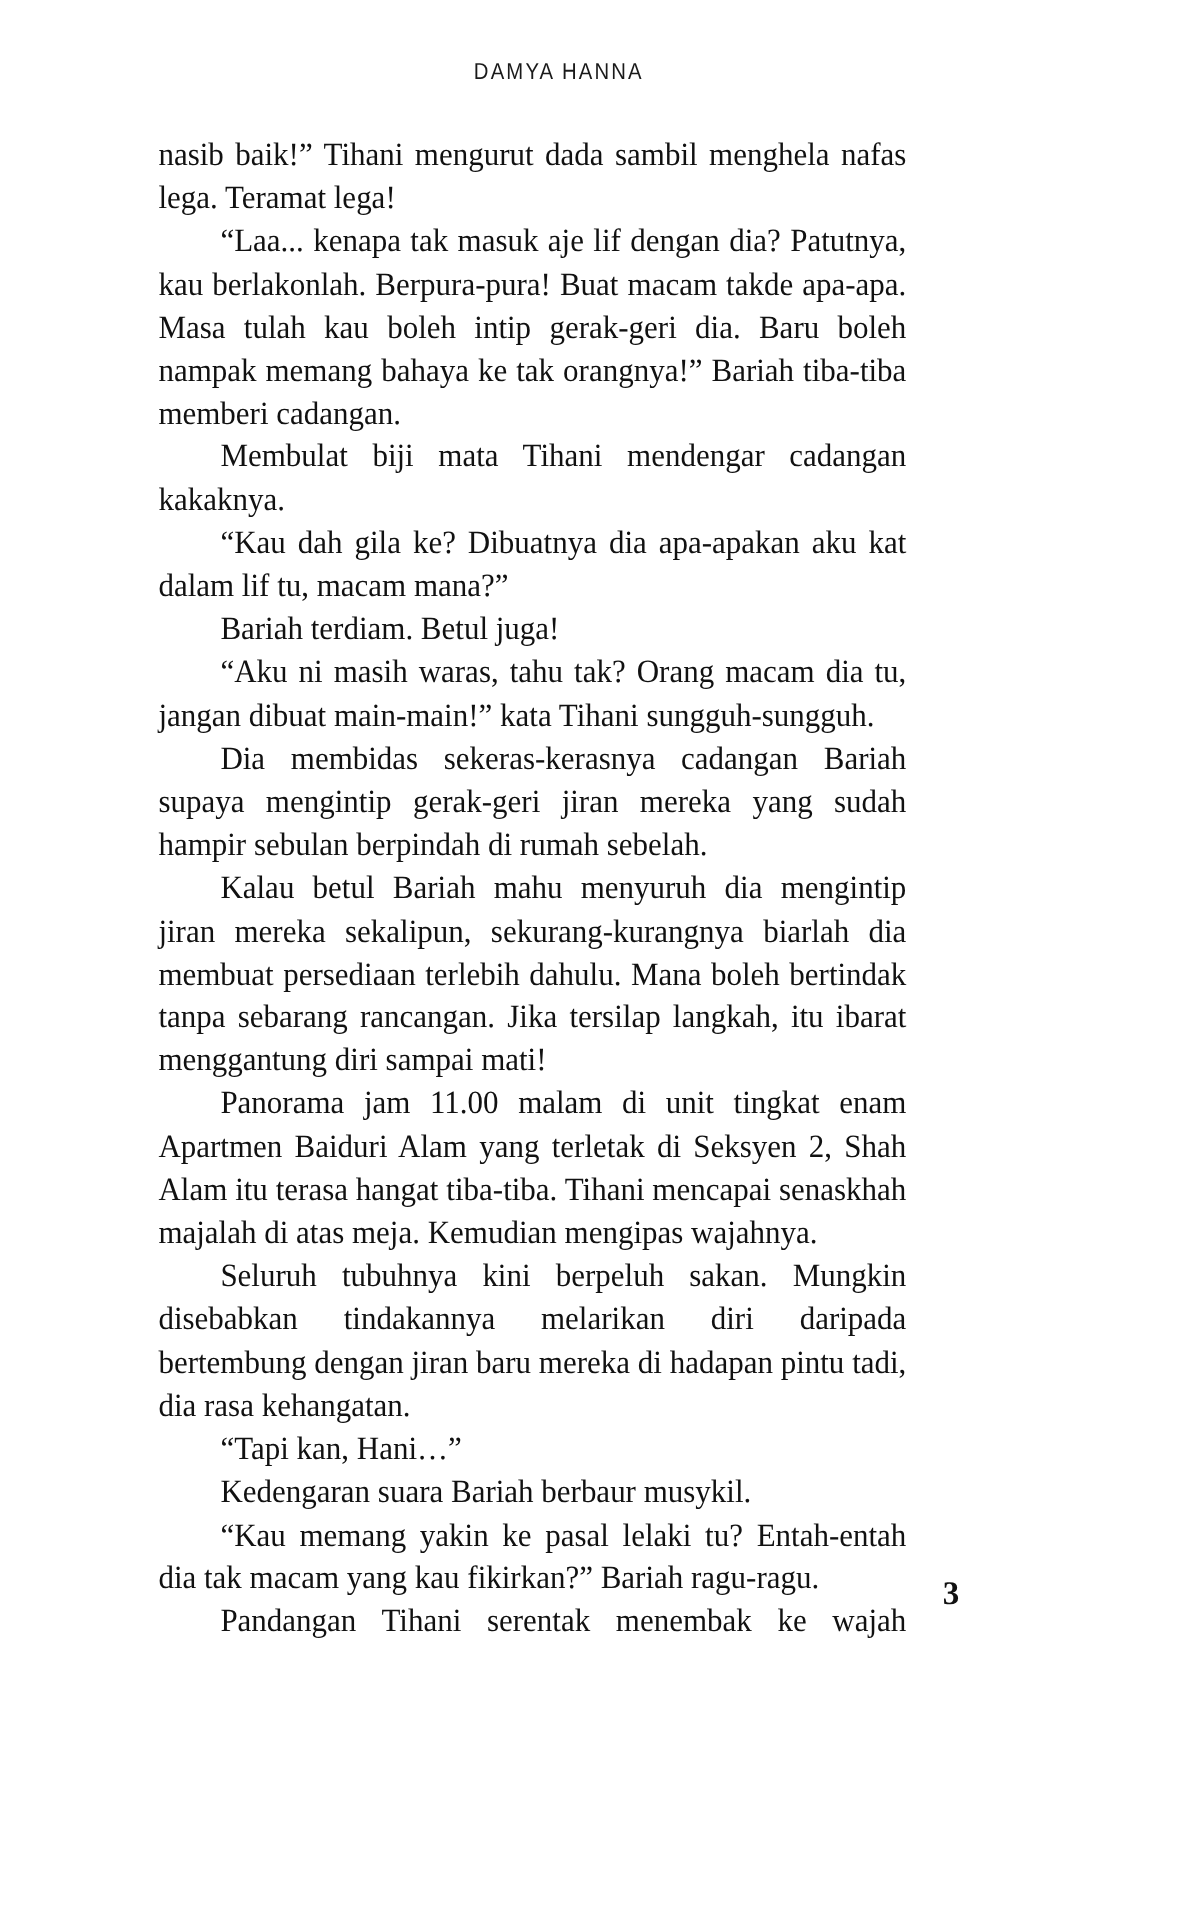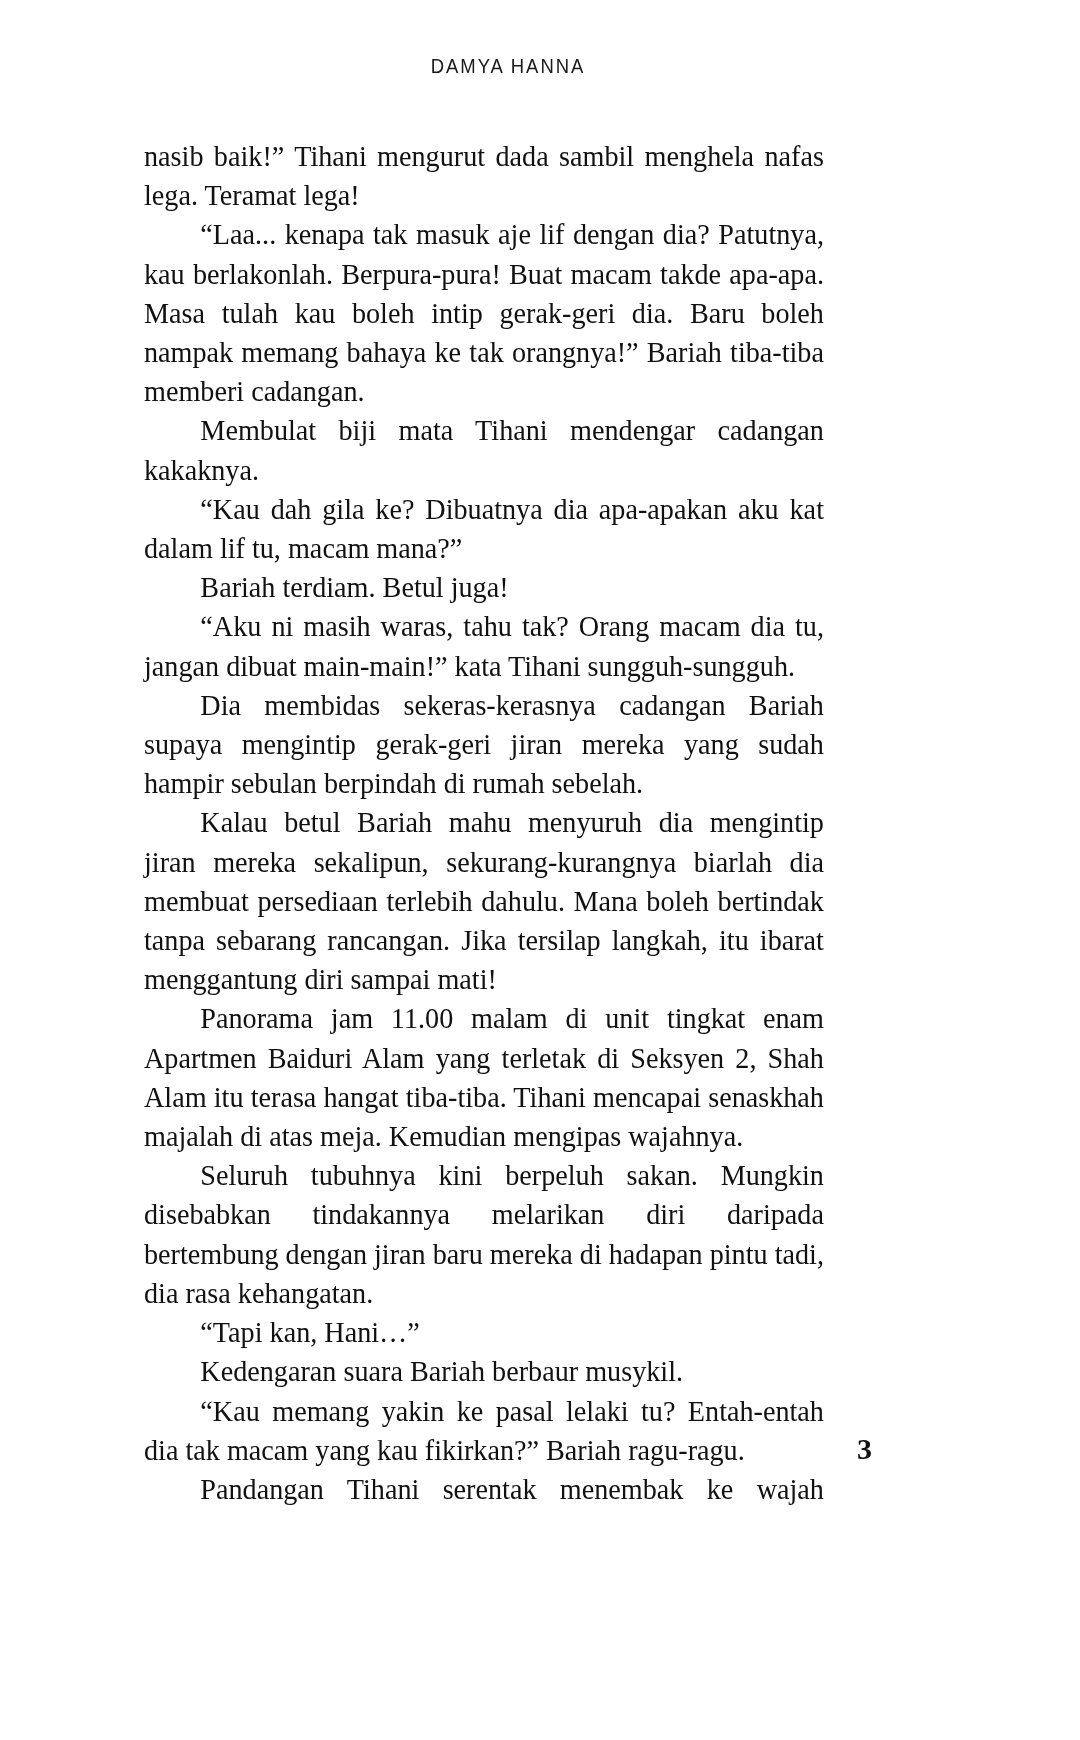--- a/index.html
+++ b/index.html
@@ -32,21 +32,20 @@
     position: absolute;
     top: 122px;
     left: 144px;
     width: 712px;
     font-family: "Liberation Serif", "DejaVu Serif", serif;
     font-size: 29.5px;
     line-height: 39.2px;
     color: #111111;
     text-align: justify;
     text-justify: inter-word;
-    margin-top: 15px;
     -webkit-font-smoothing: antialiased;
   }
   .body-block p {
     margin: 0;
     text-indent: 0;
     transform: scaleX(0.955);
     transform-origin: left top;
   }
   .body-block p.indent {
     text-indent: 2.0em;

